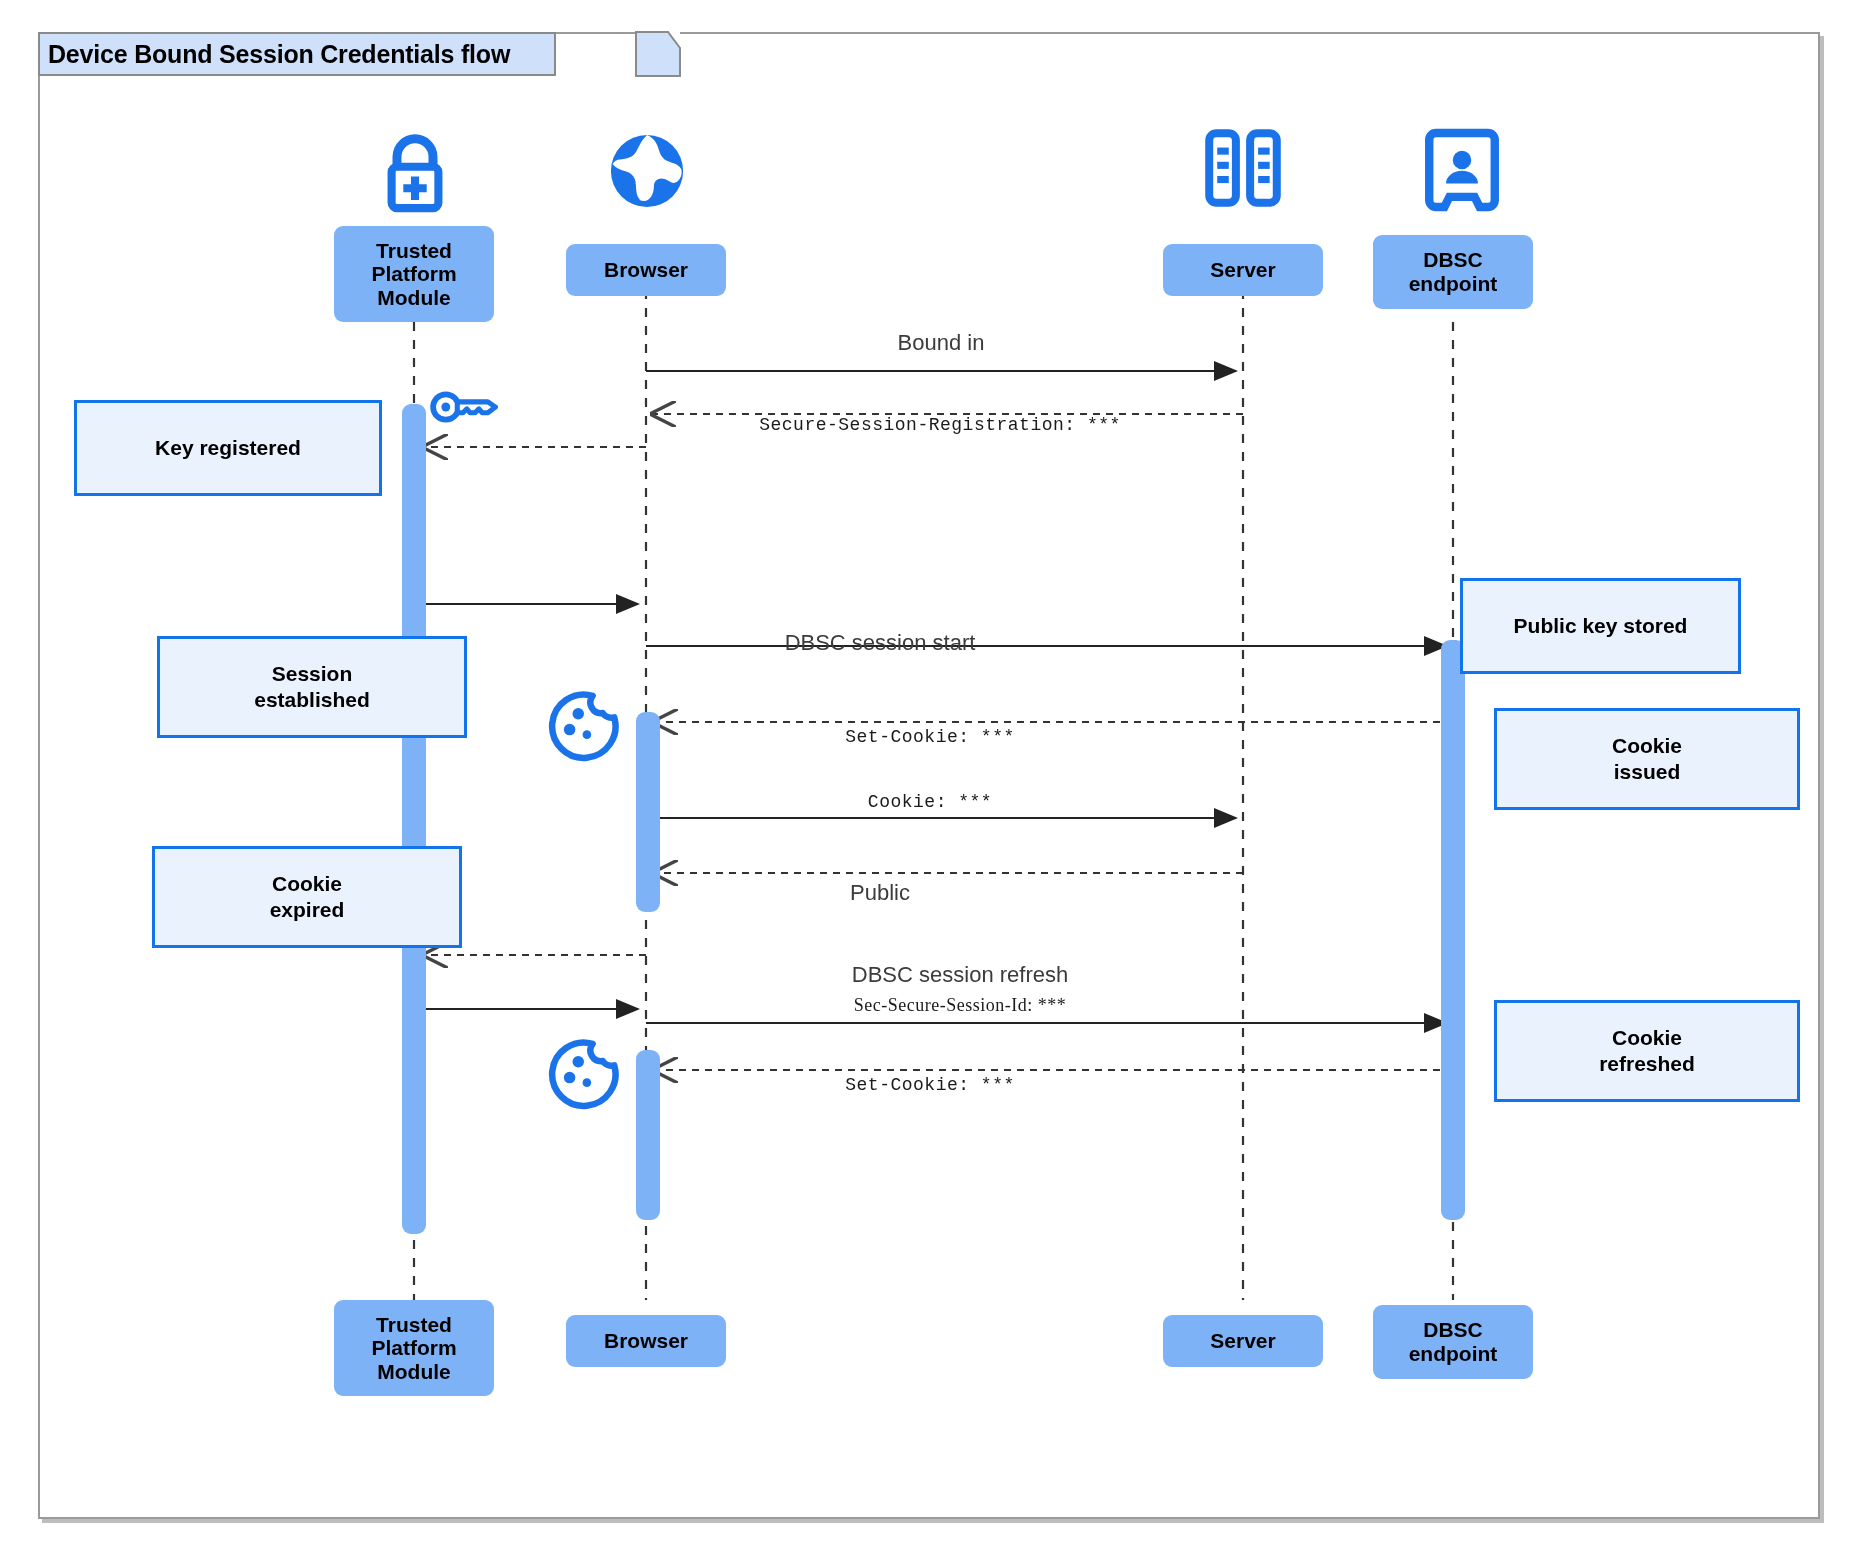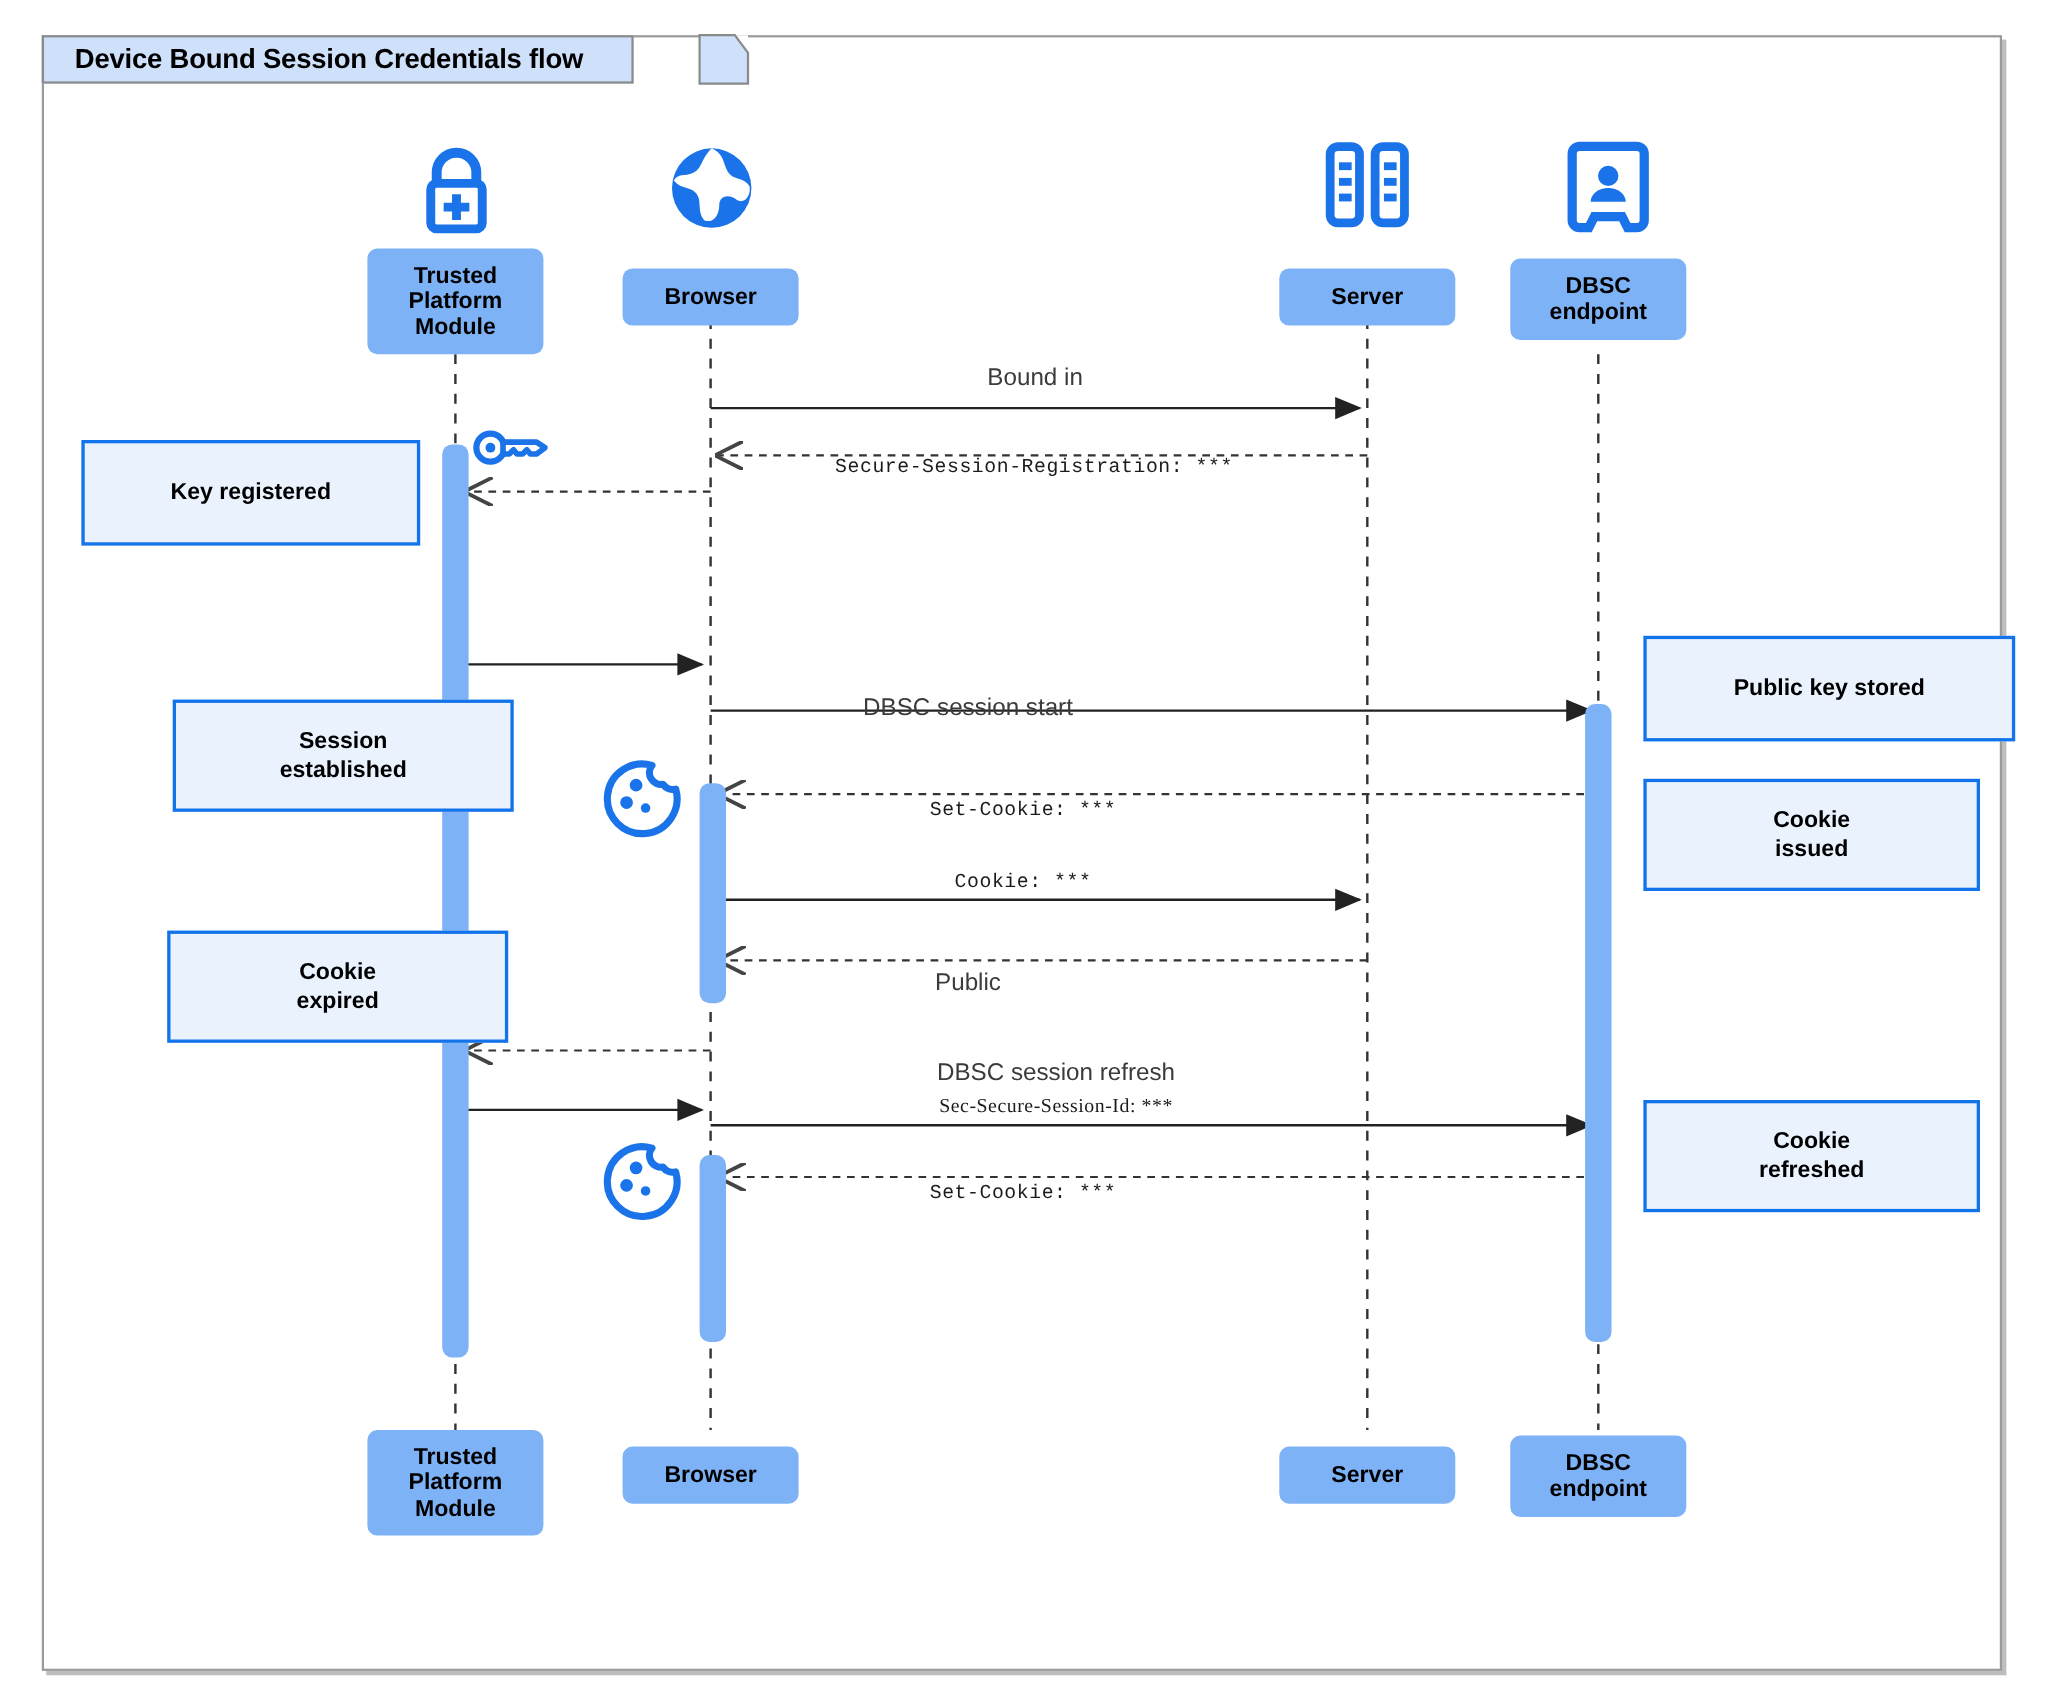--- a/index.html
+++ b/index.html
@@ -6,21 +6,21 @@
   body{font-family:"Liberation Sans",sans-serif;}
   #stage{position:relative;width:1859px;height:1546px;background:#ffffff;overflow:hidden;}
 
   
   #frame{position:absolute;left:38px;top:32px;width:1782px;height:1487px;
          border:2px solid #9a9a9a;background:#ffffff;box-sizing:border-box;}
   #frame-shadow{position:absolute;left:42px;top:36px;width:1782px;height:1487px;
          background:#bdbdbd;z-index:0;}
   #frame-tab{position:absolute;left:38px;top:32px;height:44px;
          background:#cfe0fb;border:2px solid #8a8a8a;box-sizing:border-box;
-         padding:0 44px 0 28px;display:flex;align-items:center;z-index:5;}
+         padding:0 44px 0 8px;display:flex;align-items:center;z-index:5;}
   #frame-tab .tabtext{font-size:25px;font-weight:bold;color:#000;white-space:nowrap;
          letter-spacing:-.2px;}
 
   
   #svg{position:absolute;left:0;top:0;width:1859px;height:1546px;z-index:2;}
 
   
   .pbox{position:absolute;background:#7eb2f7;border-radius:9px;z-index:4;
         display:flex;align-items:center;justify-content:center;text-align:center;
         font-weight:bold;font-size:21px;color:#000;line-height:1.12;
@@ -198,21 +198,21 @@
   </div>
   <div class="note" style="left:157px;top:636px;width:310px;height:102px;align-items:center;">
     <span style="white-space:pre-line;">Session
 established</span>
   </div>
   <div class="note" style="left:152px;top:846px;width:310px;height:102px;">
     <span style="white-space:pre-line;">Cookie
 expired</span>
   </div>
 
-  <div class="note" style="left:1494px;top:578px;width:338px;height:96px;">
+  <div class="note" style="left:1460px;top:578px;width:281px;height:96px;">
     <span style="white-space:pre-line;">Public key stored</span>
   </div>
   <div class="note" style="left:1494px;top:708px;width:306px;height:102px;">
     <span style="white-space:pre-line;">Cookie
 issued</span>
   </div>
   <div class="note" style="left:1494px;top:1000px;width:306px;height:102px;">
     <span style="white-space:pre-line;">Cookie
 refreshed</span>
   </div>

